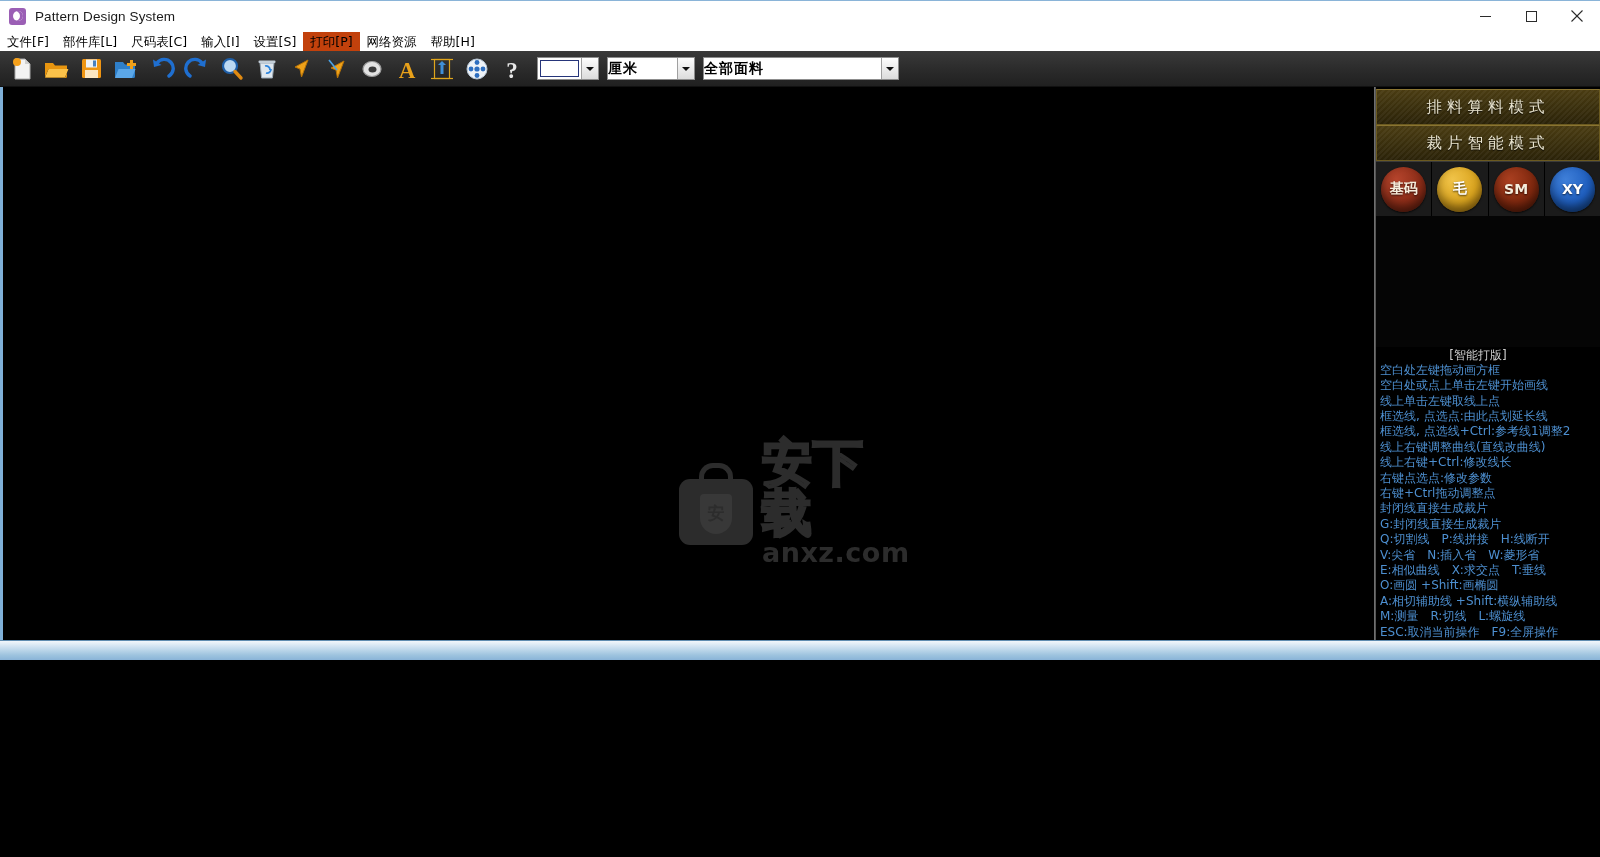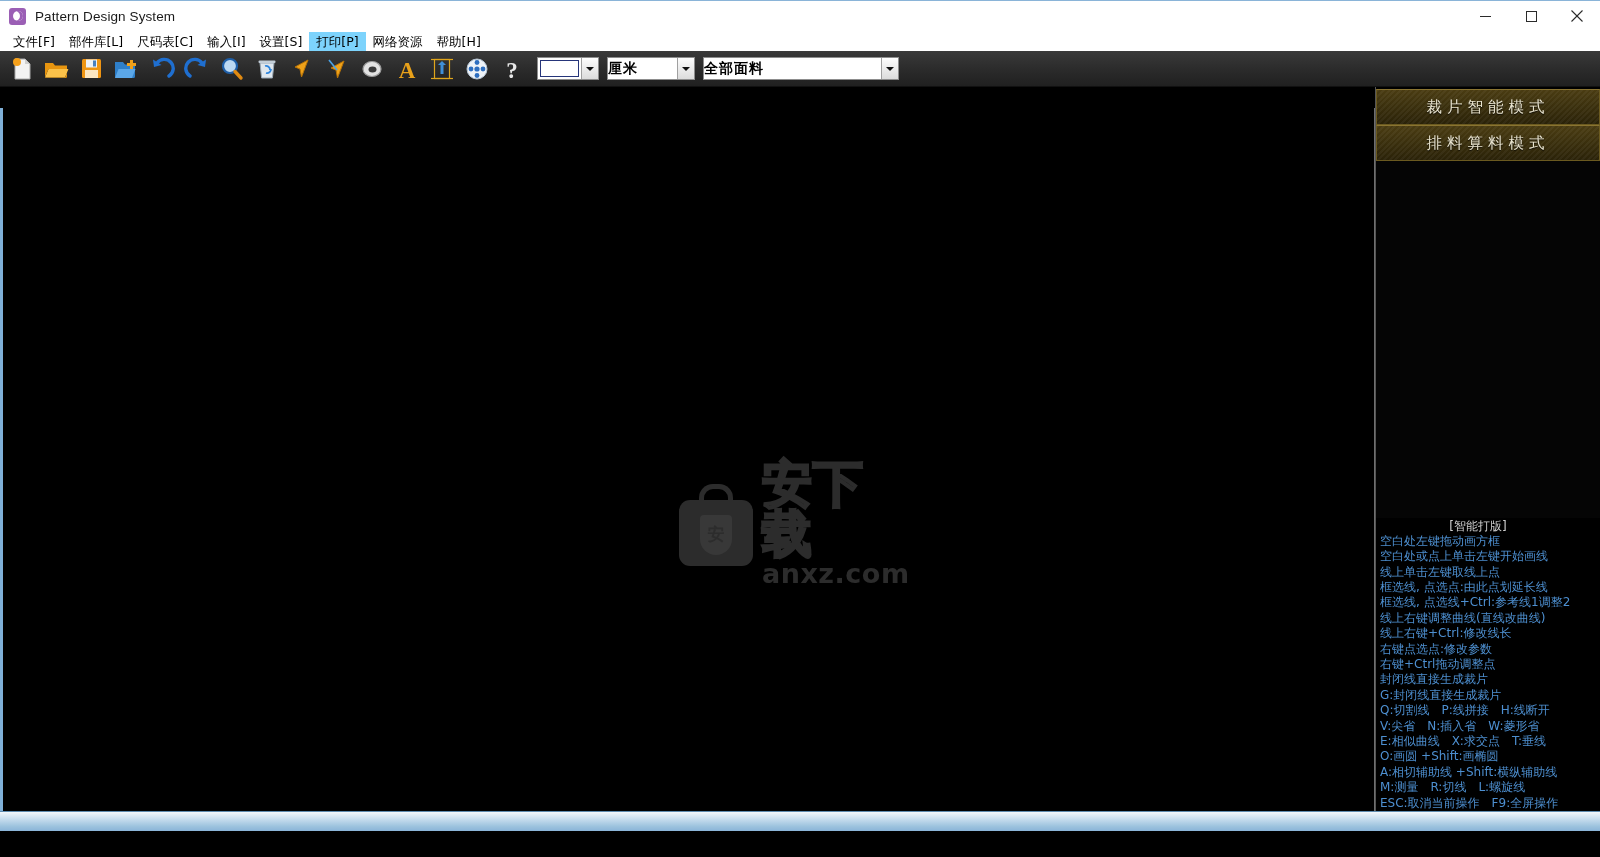--- a/index.html
+++ b/index.html
@@ -5,21 +5,21 @@
 <style>
   * { box-sizing: border-box; margin: 0; padding: 0; }
   html, body {
     width: 1600px; height: 857px;
     overflow: hidden;
     background: #000;
     font-family: "Liberation Sans", "DejaVu Sans", sans-serif;
   }
 
   #app {
-    width: 1600px; height: 831px;
+    width: 1600px; height: 660px;
     display: flex; flex-direction: column;
     background: #ffffff;
     position: relative;
   }
 
   
   .titlebar {
     height: 31px; min-height: 31px;
     background: #ffffff;
     display: flex; align-items: center;
@@ -51,32 +51,32 @@
     display: flex; align-items: center; justify-content: center;
     color: #2b2b2b;
   }
   .win-btn svg { display: block; }
 
   
   .menubar {
     height: 20px; min-height: 20px;
     background: #ffffff;
     display: flex; align-items: center;
-    padding-left: 6px;
+    padding-left: 0;
     font-size: 12.5px;
   }
   .menu-item {
     padding: 2px 7px;
     color: #000;
     line-height: 15px;
     white-space: nowrap;
     font-family: "DejaVu Sans", "Liberation Sans", sans-serif;
     font-size: 12.5px;
   }
-  .menu-item.active { background: #7dd3fc; }
+  .menu-item.active { background: #c2410c; }
 
   
   .toolbar {
     height: 36px; min-height: 36px;
     background: linear-gradient(180deg, #3a3a3a 0%, #2d2d2d 45%, #202020 100%);
     display: flex; align-items: center;
     padding-left: 4px;
     gap: 0px;
     border-bottom: 1px solid #111;
   }
@@ -128,21 +128,20 @@
   
   .body-area { flex: 1 1 auto; display: flex; background: #000; min-height: 0; }
 
   .canvas-wrap {
     position: relative;
     width: 1375px; flex: 0 0 1375px;
     background: #000;
     border-left: 3px solid #7fb0d8;
     border-right: 1px solid #6f6f6f;
     overflow: hidden;
-    margin-top: 21px;
   }
   .canvas { position: absolute; inset: 0; background: #000; }
 
   
   .watermark {
     position: absolute;
     left: 676px; top: 368px;
     width: 215px; height: 95px;
     display: flex; align-items: center; gap: 9px;
     opacity: .40;
@@ -460,23 +459,37 @@
         </div>
         <div class="wm-right">
           <div class="wm-cn">安下载</div>
           <div class="wm-url">anxz.com</div>
         </div>
       </div>
     </div>
 
     <div class="sidebar">
 
+      <div class="mode-btn">排料算料模式</div>
       <div class="mode-btn">裁片智能模式</div>
-      <div class="mode-btn">排料算料模式</div>
-
+
+      <div class="circle-row">
+        <div class="circle-cell">
+          <div class="circ red">基码</div>
+        </div>
+        <div class="circle-cell">
+          <div class="circ gold">毛</div>
+        </div>
+        <div class="circle-cell">
+          <div class="circ red2">SM</div>
+        </div>
+        <div class="circle-cell">
+          <div class="circ blue">XY</div>
+        </div>
+      </div>
 
       <div class="sidebar-gap"></div>
 
       <div class="help-panel">
         <div class="help-title">[智能打版]</div>
         <div class="help-line">空白处左键拖动画方框</div>
         <div class="help-line">空白处或点上单击左键开始画线</div>
         <div class="help-line">线上单击左键取线上点</div>
         <div class="help-line">框选线, 点选点:由此点划延长线</div>
         <div class="help-line">框选线, 点选线+Ctrl:参考线1调整2</div>

